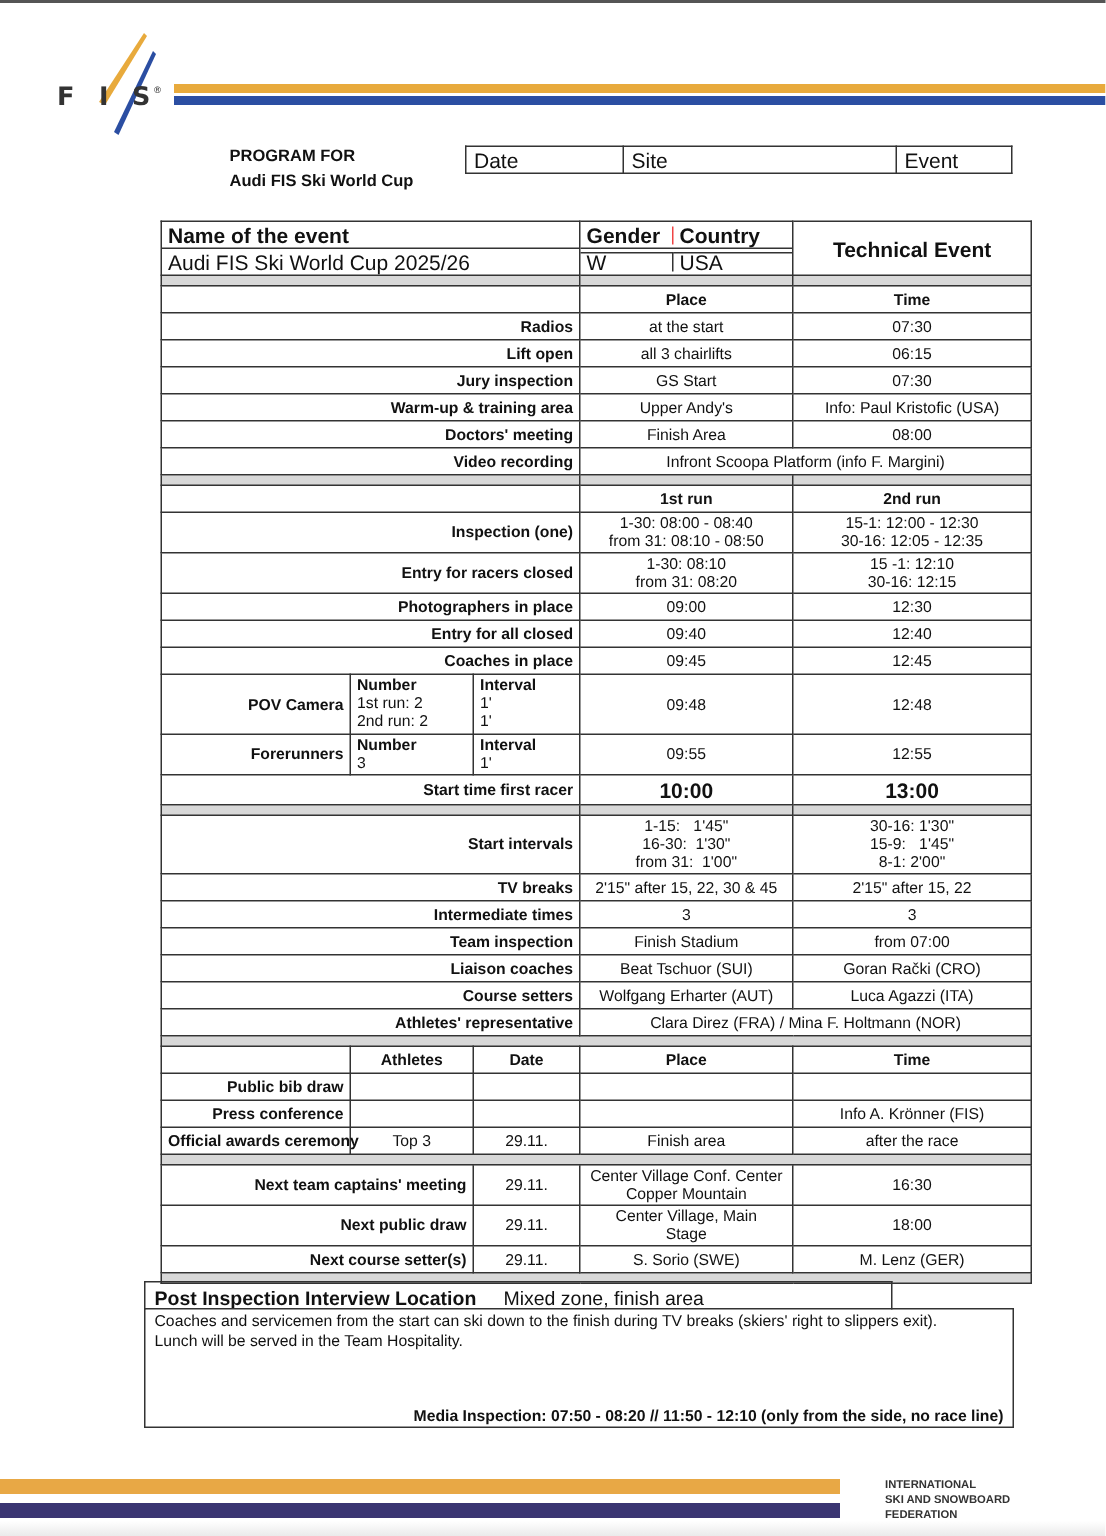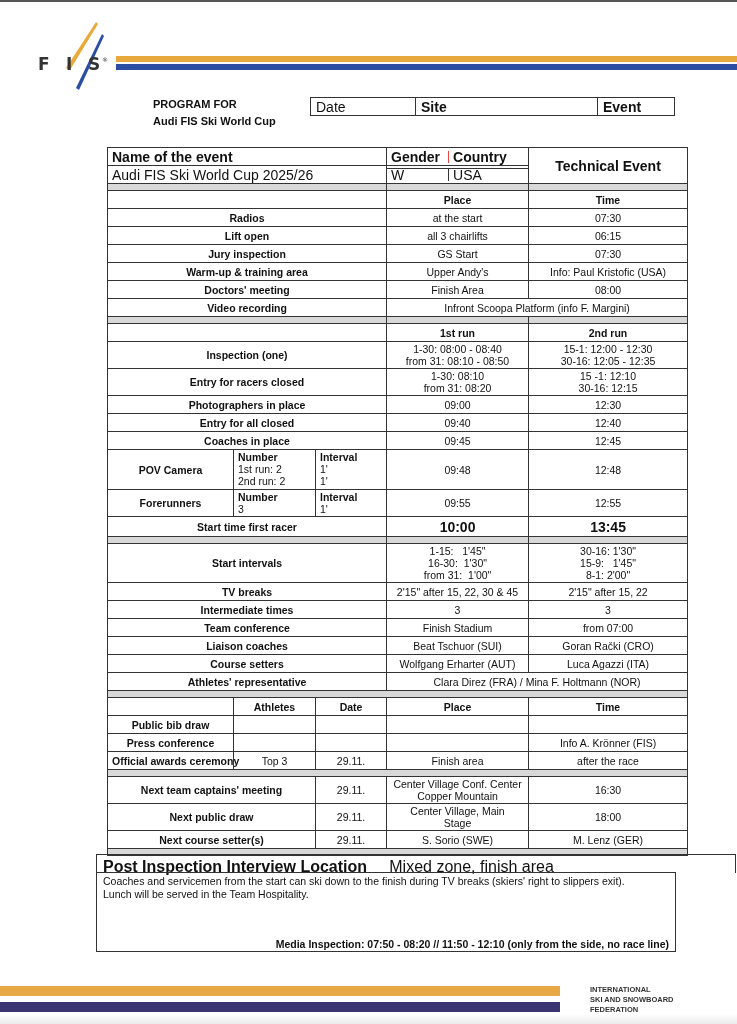--- a/index.html
+++ b/index.html
@@ -15,32 +15,32 @@
   .band { position: absolute; height: 6px; }
   .hdr-gold { left: 116px; top: 54px; right: 0; background: #e8aa3c; }
   .hdr-blue { left: 116px; top: 62px; right: 0; background: #2b4ea2; height: 6px; }
   .ftr-gold { left: 0; top: 984px; width: 560px; height: 10px; background: #e8a845; }
   .ftr-blue { left: 0; top: 1000px; width: 560px; height: 10px; background: #3a3572; }
   .footer-fill { position: absolute; left: 0; top: 1012px; width: 737px; height: 12px; background: linear-gradient(#fff, #e6e6e6); }
   .fed { position: absolute; left: 590px; top: 983px; font-size: 7.5px; font-weight: bold; color: #333; line-height: 10px; }
   .prog-title { position: absolute; left: 114px; top: 94px; font-weight: bold; font-size: 11px; line-height: 17px; margin-left: 39px; }
   .meta-tbl { position: absolute; left: 310px; top: 95px; border-collapse: collapse; font-size: 14px; }
   .meta-tbl td { border: 1px solid #333; padding: 0 5px; height: 18px; line-height: 16px; }
-  .meta-tbl .b { font-weight: bold; }
+  .meta-tbl .b { font-weight: normal; }
   table.main { position: absolute; left: 107px; border-collapse: collapse; width: 580px; table-layout: fixed; font-size: 10.5px; }
   table.main td { border: 1px solid #333; padding: 1px 4px; line-height: 12px; vertical-align: middle; }
-  .bl { font-weight: bold; text-align: center; }
+  .bl { font-weight: bold; text-align: right; }
   .c { text-align: center; }
   .gray td { background: #d8d8d8; height: 7px; padding: 0; line-height: 0; }
   .big { font-size: 14px; font-weight: bold; }
   .start { font-size: 14px; font-weight: bold; }
   .ev-name { font-size: 14px; }
   .misc { position: absolute; left: 96px; top: 870px; width: 580px; height: 80px; border: 1px solid #333; font-size: 10.5px; padding: 2px 6px; line-height: 12.5px; }
   .misc .media { position: absolute; right: 6px; bottom: 1px; font-weight: bold; }
-  .postinsp { position: absolute; left: 96px; top: 852px; width: 640px; height: 19px; border: 1px solid #333; border-bottom: none; font-size: 16px; padding: 3px 6px; }
+  .postinsp { position: absolute; left: 96px; top: 852px; width: 499px; height: 19px; border: 1px solid #333; border-bottom: none; font-size: 13px; padding: 3px 6px; }
 </style>
 </head>
 <body>
 
 <div class="logo">
   <svg width="80" height="70">
     <path d="M30 48 L60 2 L62 4 L34 50 Z" fill="#e8aa3c"></path>
     <path d="M40 68 L66 14 L68 16 L43 70 Z" fill="#2b4ea2"></path>
     <text x="2" y="50" font-size="17" font-weight="bold" fill="#333" font-family="DejaVu Sans, sans-serif">F</text>
     <text x="30" y="50" font-size="17" font-weight="bold" fill="#333" font-family="DejaVu Sans, sans-serif">I</text>
@@ -204,21 +204,21 @@
     <td style="vertical-align:top">
       <div style="font-weight:bold">Interval</div>
       <div>1'</div>
     </td>
     <td class="c">09:55</td>
     <td class="c">12:55</td>
   </tr>
   <tr style="height:20px">
     <td colspan="3" class="bl">Start time first racer</td>
     <td class="c start">10:00</td>
-    <td class="c start">13:45</td>
+    <td class="c start">13:00</td>
   </tr>
   <tr class="gray">
         <td colspan="3"></td>
         <td></td>
         <td></td>
       </tr>
   <tr style="height:38px">
     <td colspan="3" class="bl">Start intervals</td>
     <td class="c" style="white-space:pre"><div>1-15:   1'45"</div><div>16-30:  1'30"</div><div>from 31:  1'00"</div></td>
     <td class="c" style="white-space:pre"><div>30-16: 1'30"</div><div>15-9:   1'45"</div><div>8-1: 2'00"</div></td>
@@ -227,21 +227,21 @@
     <td colspan="3" class="bl">TV breaks</td>
     <td class="c">2'15" after 15, 22, 30 &amp; 45</td>
     <td class="c">2'15" after 15, 22</td>
   </tr>
   <tr style="height:18px">
     <td colspan="3" class="bl">Intermediate times</td>
     <td class="c">3</td>
     <td class="c">3</td>
   </tr>
   <tr style="height:18px">
-    <td colspan="3" class="bl">Team conference</td>
+    <td colspan="3" class="bl">Team inspection</td>
     <td class="c">Finish Stadium</td>
     <td class="c">from 07:00</td>
   </tr>
   <tr style="height:18px">
     <td colspan="3" class="bl">Liaison coaches</td>
     <td class="c">Beat Tschuor (SUI)</td>
     <td class="c">Goran Rački (CRO)</td>
   </tr>
   <tr style="height:18px">
     <td colspan="3" class="bl">Course setters</td>

